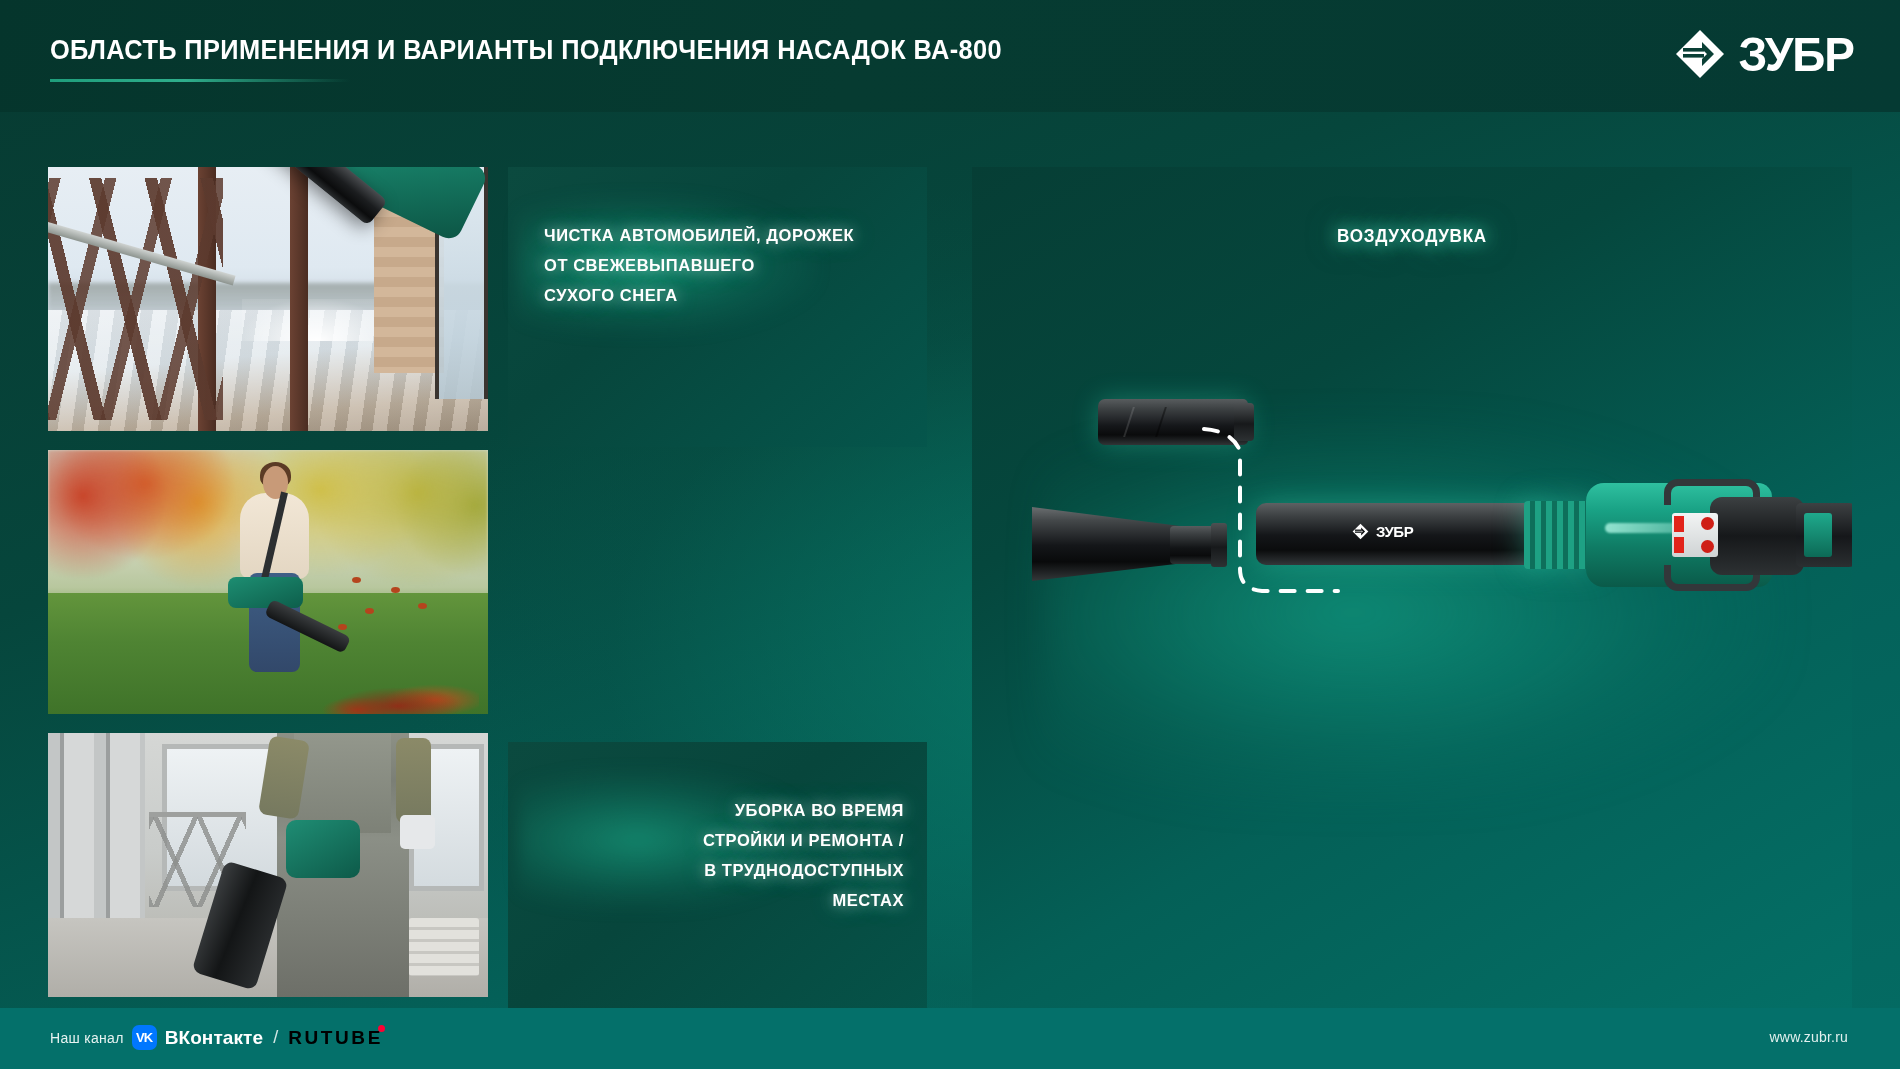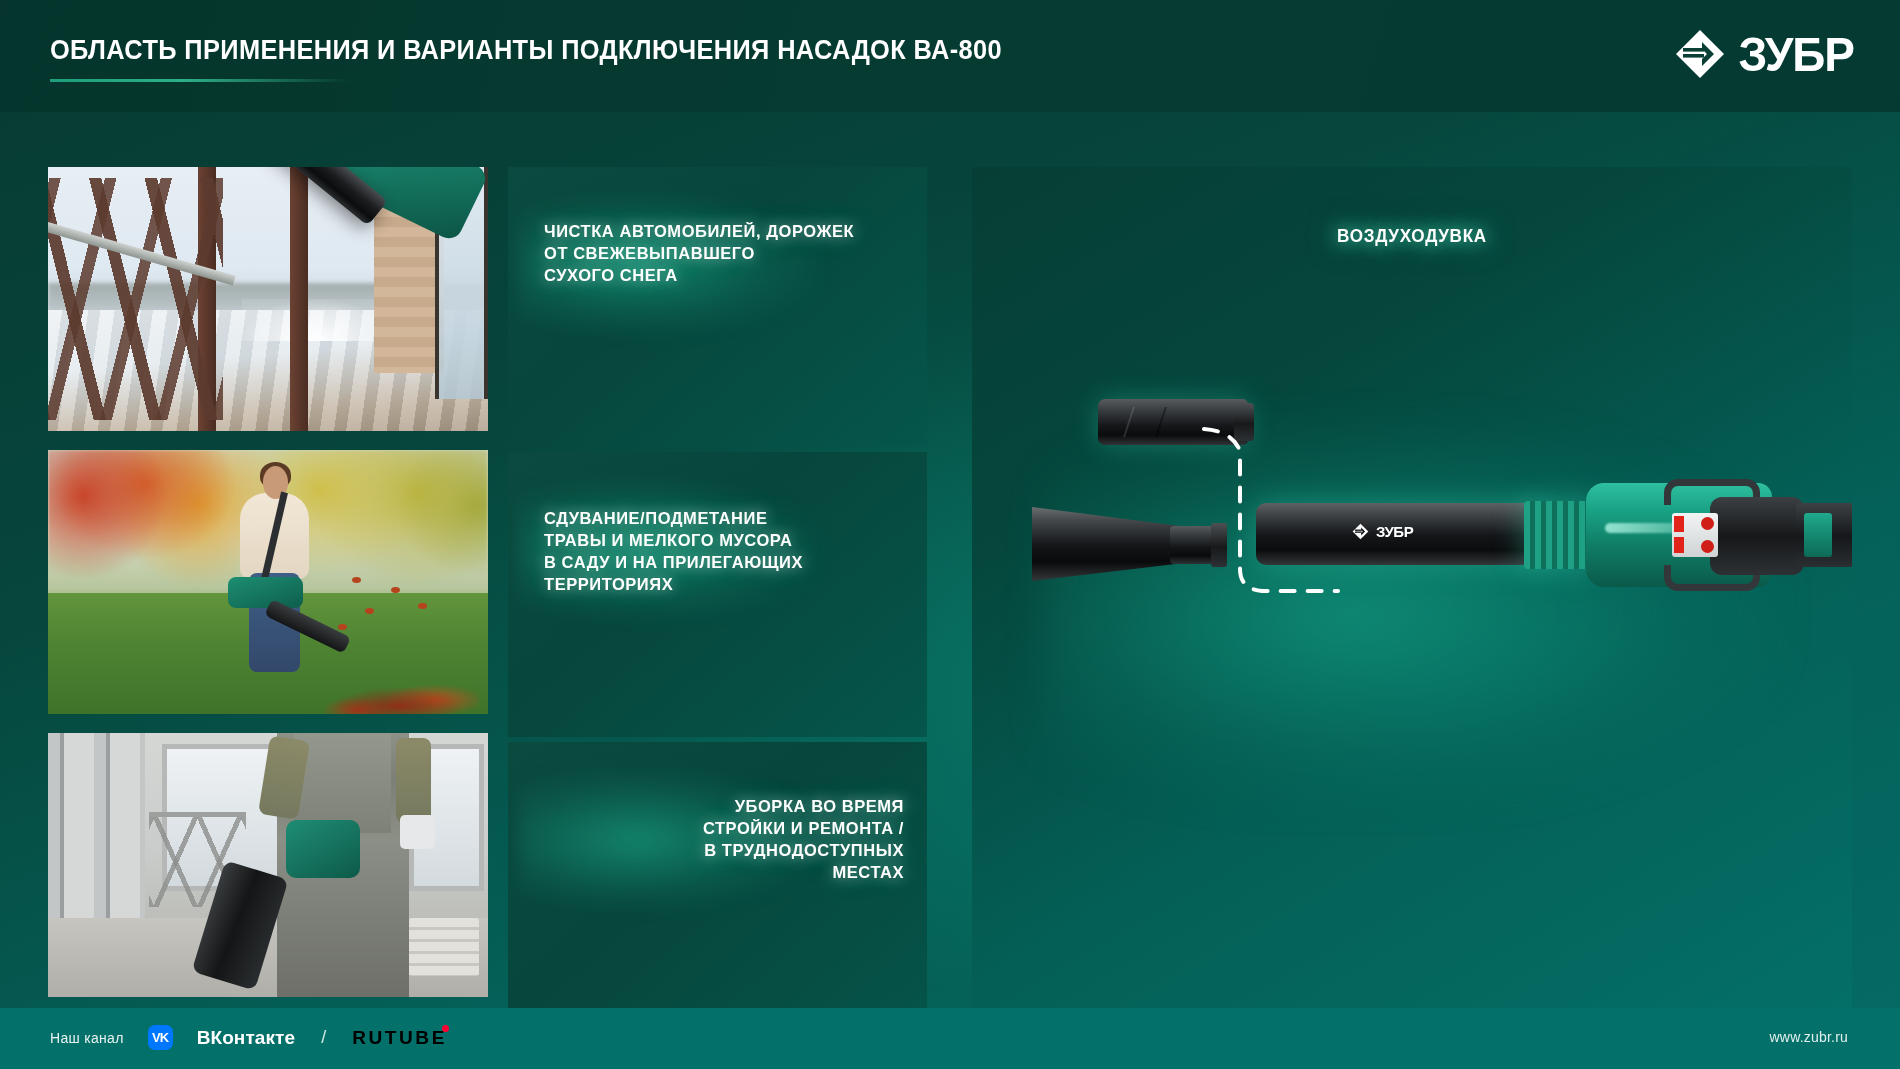--- a/index.html
+++ b/index.html
@@ -208,21 +208,21 @@
     filter: blur(8px);
     pointer-events: none;
   }
   .tp-text {
     position: absolute;
     left: 36px;
     width: 360px;
     color: #ffffff;
     font-size: 16.5px;
     font-weight: bold;
-    line-height: 22px;
+    line-height: 30px;
     letter-spacing: 0.55px;
     text-shadow: 0 0 14px rgba(255,255,255,0.55), 0 0 26px rgba(86,255,210,0.35);
     white-space: pre-line;
   }
   .tp-1 .tp-text { top: 53px; }
   .tp-2 .tp-text { top: 55px; }
   .tp-3 .tp-text { top: 53px; }
 
   
   .diagram {
@@ -382,21 +382,21 @@
 
   
   .footer {
     position: absolute;
     left: 0; bottom: 0;
     width: 1900px; height: 61px;
     background: #04706a;
   }
   .footer-left {
     position:absolute; left: 50px; top: 17px;
-    display:flex; align-items:center; gap: 24px;
+    display:flex; align-items:center; gap: 8px;
   }
   .f-pre { font-size: 14px; color:#e8f3f1; letter-spacing:0.3px; }
   .vk-icon {
     width: 25px; height: 25px; border-radius: 7px;
     background: #0077ff;
     display:flex; align-items:center; justify-content:center;
     color:#ffffff; font-size:13px; font-weight:bold; letter-spacing:-1px;
   }
   .f-vk {
     font-size: 19px; font-weight: bold; color:#ffffff; letter-spacing:0.1px;
@@ -495,27 +495,20 @@
         <div class="p2-jeans"></div>
         <div class="p2-hair"></div>
         <div class="p2-head"></div>
         <div class="p2-strap"></div>
       </div>
       <div class="p2-tool"></div>
       <div class="p2-nozzle"></div>
     </div>
   </div>
 
-  <div class="textpanel tp-2">
-    <div class="glow"></div>
-    <div class="tp-text">СДУВАНИЕ/ПОДМЕТАНИЕ
-ТРАВЫ И МЕЛКОГО МУСОРА
-В САДУ И НА ПРИЛЕГАЮЩИХ
-ТЕРРИТОРИЯХ</div>
-  </div>
 
   <div class="photo photo-3">
     <div class="ph-layer p3-bg"></div>
     <div class="ph-layer">
         <div class="p3-win"></div>
         <div class="p3-win2"></div>
       </div>
     <div class="ph-layer">
         <div class="p3-studs"></div>
       </div>

